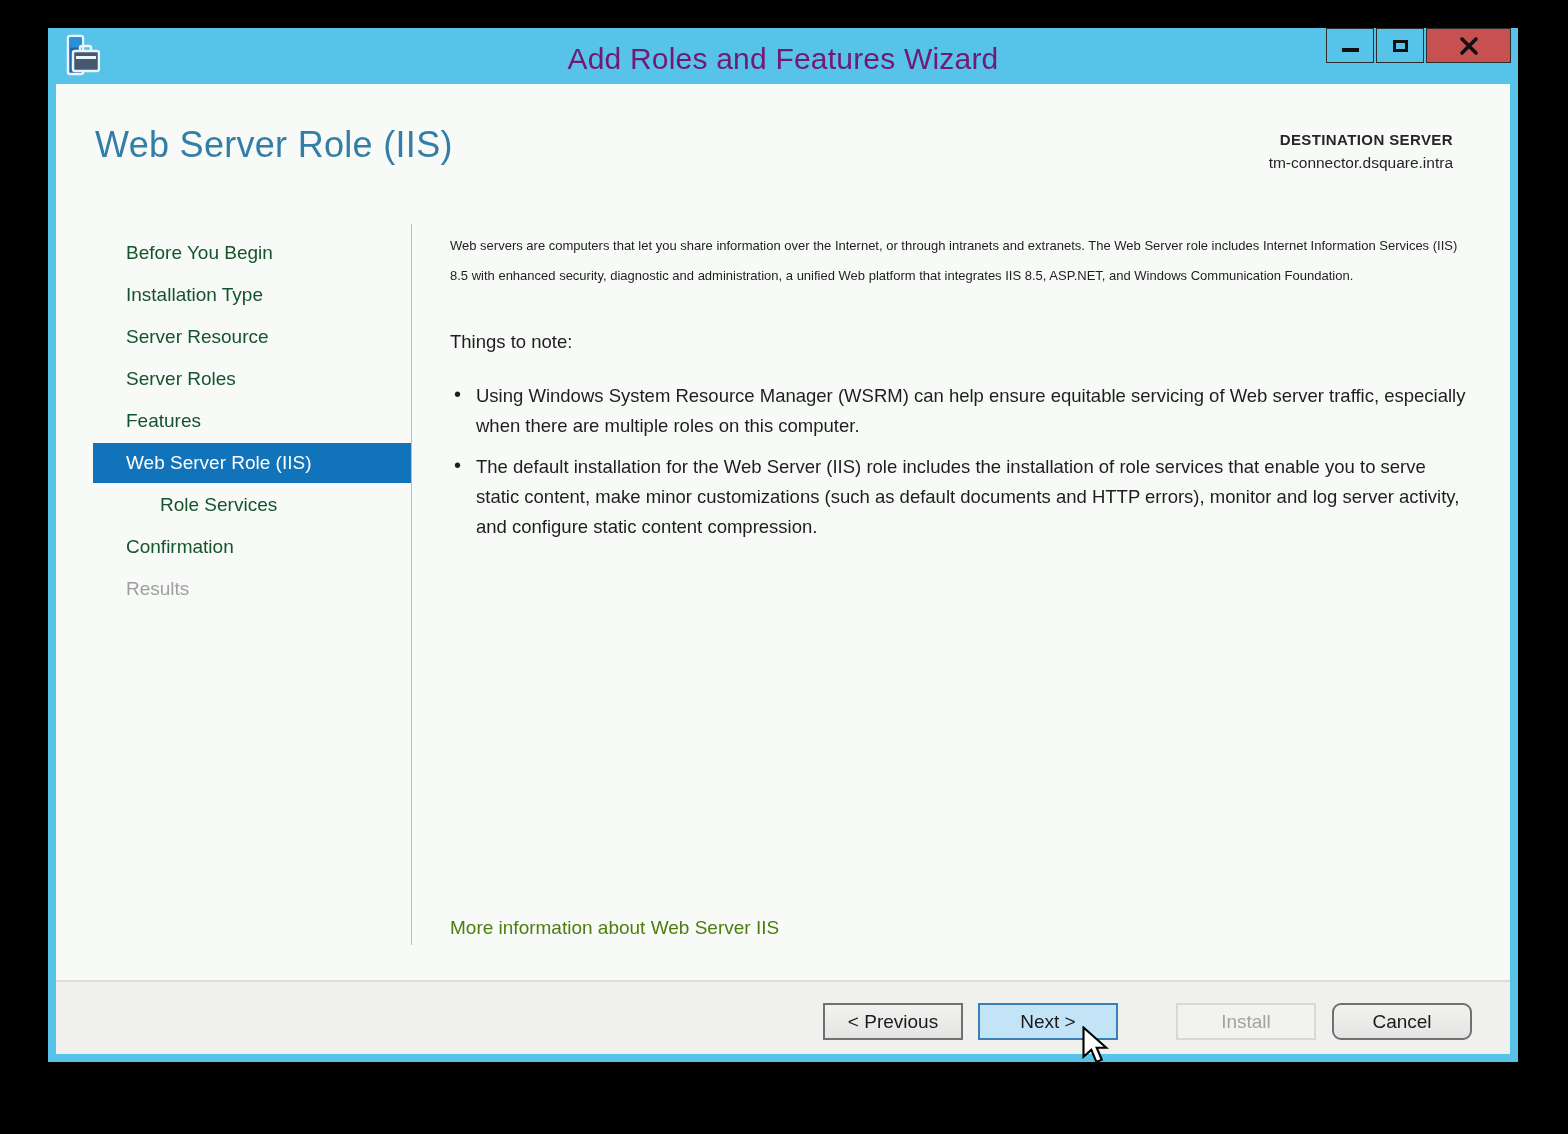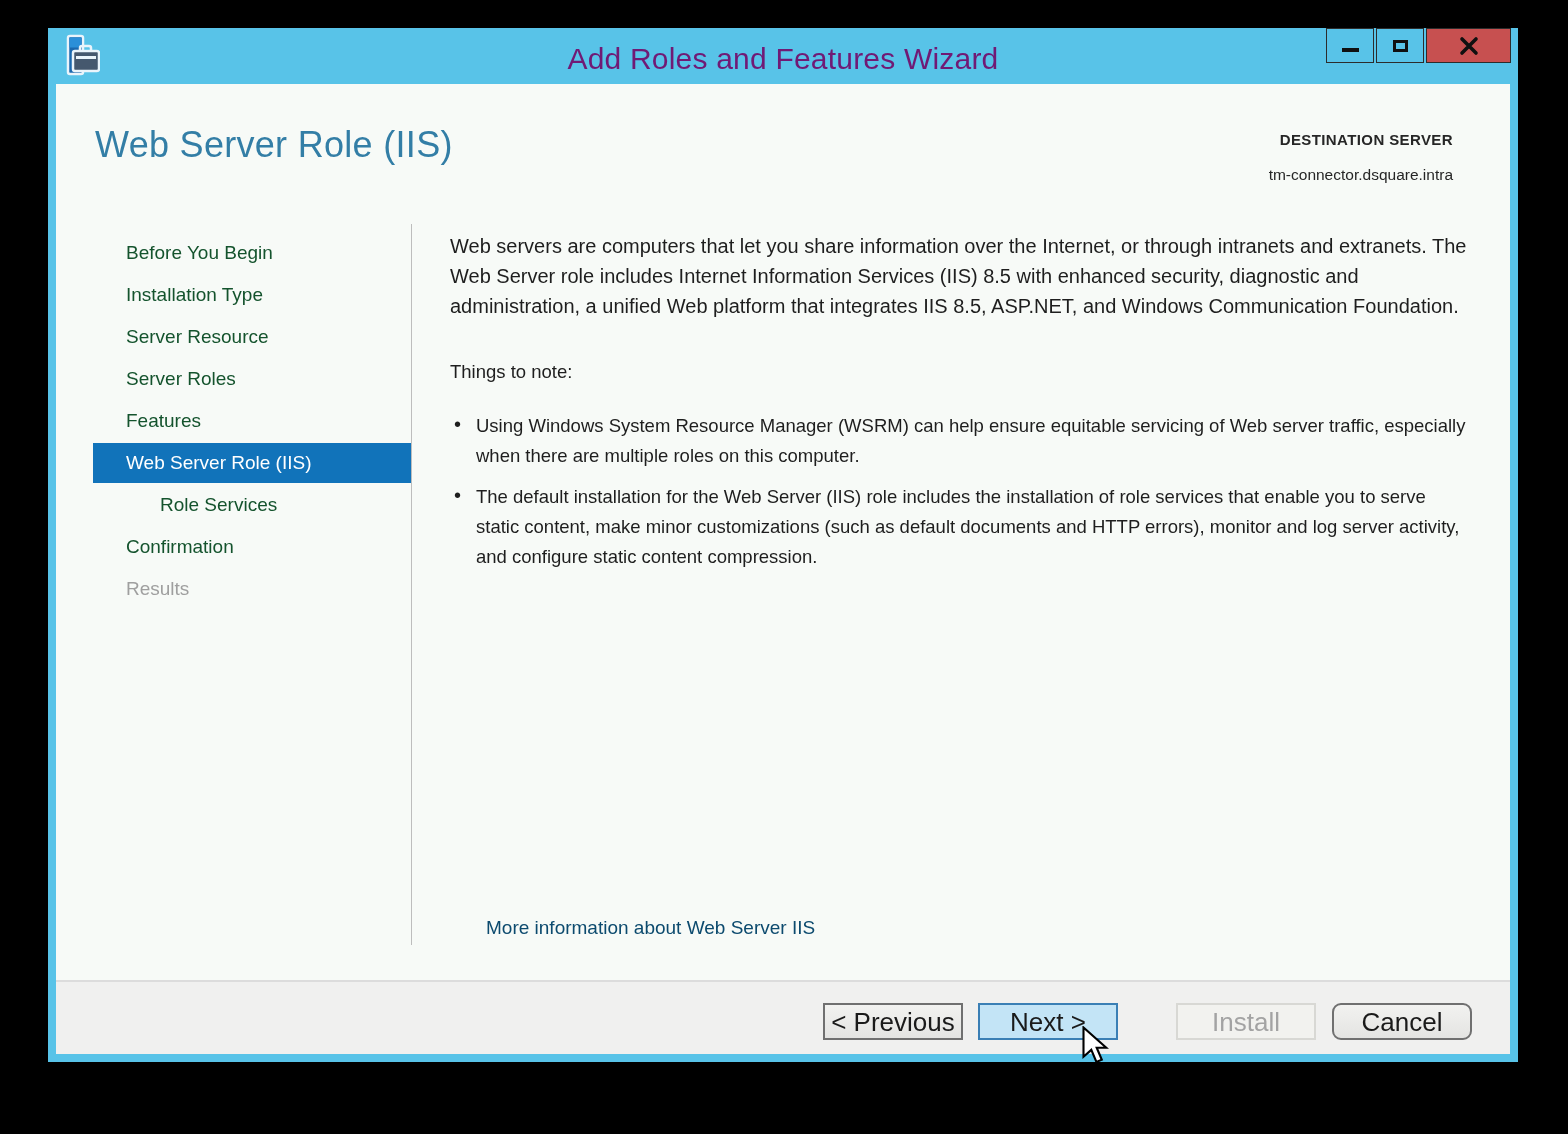--- a/index.html
+++ b/index.html
@@ -32,54 +32,54 @@
   .inner{
     position:absolute;left:8px;top:56px;right:8px;bottom:8px;
     background:#f7faf7;overflow:hidden;
   }
   .page-title{
     position:absolute;left:39px;top:40px;
     font-size:36px;font-weight:300;color:#337ea6;letter-spacing:.3px;
   }
   .dest{position:absolute;right:57px;top:44px;text-align:right;color:#262626;line-height:23px;}
   .dest-label{font-size:15px;font-weight:700;letter-spacing:.4px;}
-  .dest-name{font-size:15.5px;margin-top:12px;}
+  .dest-name{font-size:15.5px;}
   
   .nav{position:absolute;left:0;top:147px;width:356px;}
   .nav-item{
     height:40px;line-height:40px;margin:2px 1px 2px 37px;padding-left:33px;
     font-size:19px;color:#14532d;cursor:pointer;white-space:nowrap;
   }
   .nav-item.selected{background:#1173ba;color:#fff;cursor:default;}
   .nav-item.indented{padding-left:67px;}
   .nav-item.disabled{color:#9f9f9f;cursor:default;}
   .separator{position:absolute;left:355px;top:140px;height:721px;width:1px;background:#bdbdbd;}
   
   .content{position:absolute;left:394px;top:147px;width:1018px;color:#1e1e1e;}
-  .intro{font-size:20px;line-height:30px;margin:0 0 36px 0;}
+  .intro{font-size:13px;line-height:30px;margin:0 0 36px 0;}
   .note-heading{font-size:18.5px;line-height:30px;margin:0 0 24px 0;}
   .notes{list-style:none;margin:0;padding:0;}
   .note{
     position:relative;font-size:18.5px;line-height:30px;
     padding-left:26px;margin-bottom:11px;
   }
   .bullet{position:absolute;left:4px;top:-2px;font-size:20px;}
   .more-link{
-    position:absolute;left:394px;top:833px;font-size:19px;color:#0c4a6e;
-    text-decoration:none;cursor:pointer;margin-left:36px;
+    position:absolute;left:394px;top:833px;font-size:19px;color:#4d7c0f;
+    text-decoration:none;cursor:pointer;
   }
   
   .footer{
     position:absolute;left:0;right:0;bottom:0;height:72px;
     background:#f0f0ef;border-top:2px solid #dcdcdc;
   }
   .btn{
     position:absolute;top:21px;width:140px;height:37px;box-sizing:border-box;
     font-family:"Liberation Sans","DejaVu Sans",sans-serif;
-    font-size:26px;color:#1a1a1a;text-align:center;line-height:32px;
+    font-size:19px;color:#1a1a1a;text-align:center;line-height:32px;
     background:linear-gradient(#f2f2f0,#e4e4e2);border:2px solid #707070;
     cursor:pointer;
   }
   .btn-previous{left:767px;}
   .btn-next{left:922px;background:#c3e4f6;border:2px solid #3a7fb5;}
   .btn-install{left:1120px;background:#f2f2ef;border:2px solid #d8d8d4;color:#a3a3a3;cursor:default;}
   .btn-cancel{left:1276px;border-radius:9px;}
   
   .cursor{position:absolute;left:1082px;top:1026px;pointer-events:none;}
 </style>

